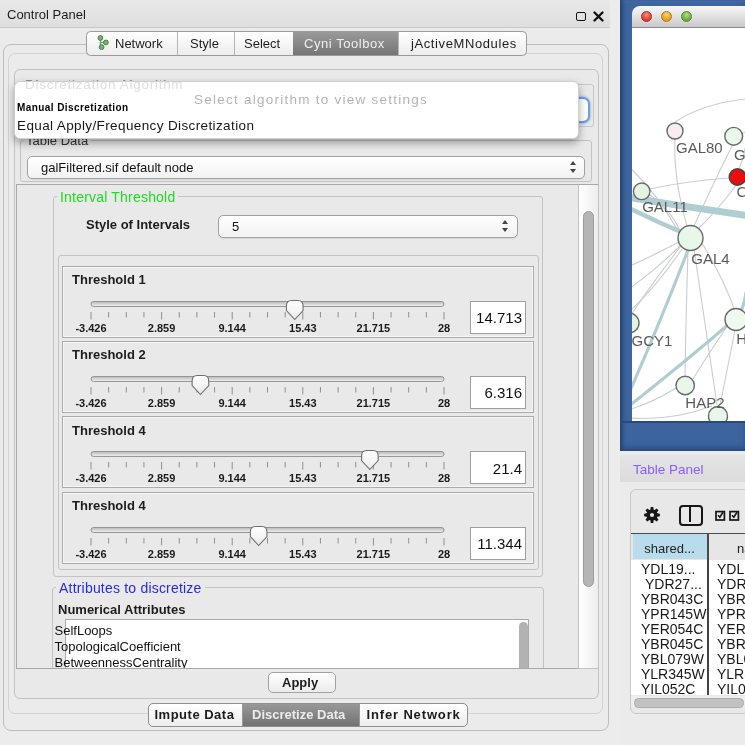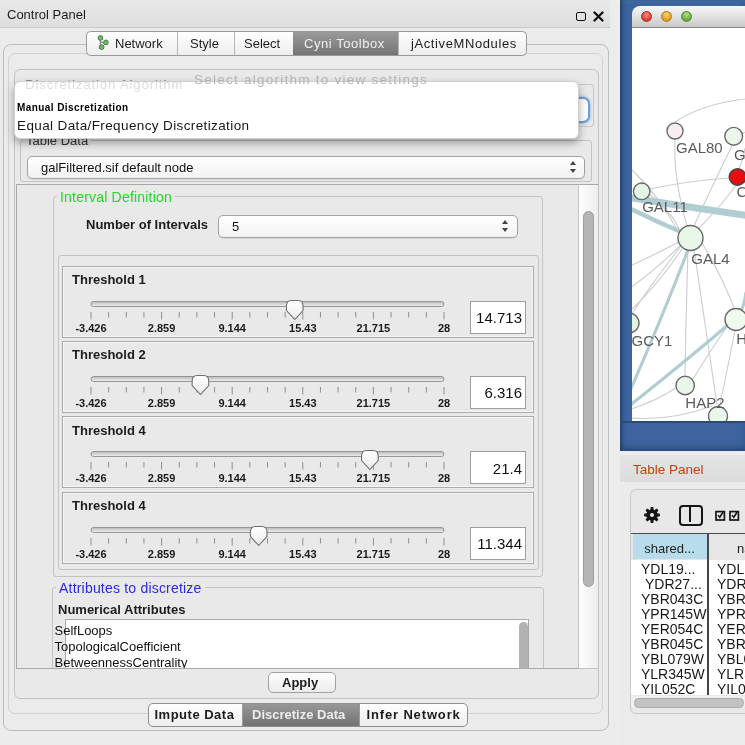--- a/index.html
+++ b/index.html
@@ -48,34 +48,34 @@
 <div class="ab t13" style="left:411px;top:36px;letter-spacing:0.6px;">jActiveMNodules</div>
 <div class="group" style="left:20px;top:84px;width:572px;height:41px;border-color:#c6c6c6;"></div>
 <div class="ab" style="left:500px;top:96.5px;width:86px;height:22.5px;background:#fff;border:2.5px solid #6f9fd8;border-radius:7px;box-shadow:0 0 3px rgba(90,140,210,0.8);"></div>
 <div class="ab" style="left:25px;top:77px;width:180px;height:3.5px;overflow:hidden;">
     <div style="position:absolute;left:0;top:0;font-size:13.5px;letter-spacing:0.72px;color:#3a3a3a;white-space:nowrap;">Discretization Algorithm</div>
   </div>
 <div class="ab" style="left:14px;top:80.5px;width:563px;height:56px;background:#ffffff;border:1px solid #cfcfcf;border-radius:6px;box-shadow:0 4px 8px rgba(0,0,0,0.35);z-index:4;"></div>
 <div class="ab" style="left:25px;top:77px;font-size:13.5px;letter-spacing:0.72px;color:#dedede;white-space:nowrap;z-index:5;">
     <div style="margin-top:0;clip-path:inset(3.5px 0 0 0);">Discretization Algorithm</div>
   </div>
-<div class="ab" style="left:194px;top:72px;font-size:13.5px;letter-spacing:1.25px;color:#b4b4b4;white-space:nowrap;z-index:4;">Select algorithm to view settings</div>
+<div class="ab" style="left:194px;top:92px;font-size:13.5px;letter-spacing:1.25px;color:#b4b4b4;white-space:nowrap;z-index:4;">Select algorithm to view settings</div>
 <div class="ab b" style="left:17px;top:101.5px;font-size:10px;letter-spacing:0.42px;color:#000;white-space:nowrap;z-index:4;">Manual Discretization</div>
-<div class="ab" style="left:17px;top:118px;font-size:13.5px;letter-spacing:0.38px;color:#161616;white-space:nowrap;z-index:4;">Equal Data/Frequency Discretization</div>
+<div class="ab" style="left:17px;top:118px;font-size:13.5px;letter-spacing:0.38px;color:#161616;white-space:nowrap;z-index:4;">Equal Apply/Frequency Discretization</div>
 <div class="group" style="left:20px;top:140px;width:570px;height:39.5px;"></div>
 <div class="gtitle" style="left:23px;top:133.5px;color:#333;font-size:13px;letter-spacing:0;line-height:13px;">Table Data</div>
 <div class="combo" style="left:27px;top:155.5px;width:556px;height:21.5px;text-align:center;">
     <span class="ct">galFiltered.sif default node</span>
     <span class="arr up" style="left:542px;top:4px;"></span>
     <span class="arr dn" style="left:542px;top:12px;"></span>
   </div>
 <div class="ab" style="left:15.5px;top:183.5px;width:562px;height:483px;border:1px solid #a8a8a8;overflow:hidden;background:#e9e9e9;">
 <div class="group" style="left:36.5px;top:11.5px;width:488px;height:379px;"></div>
-<div class="gtitle" style="left:40.5px;top:5.0px;color:#1edc1e;">Interval Definition</div>
-<div class="ab t13 b" style="left:69.5px;top:32.5px;">Number of Intervals</div>
+<div class="gtitle" style="left:40.5px;top:5.0px;color:#1edc1e;">Interval Threshold</div>
+<div class="ab t13 b" style="left:69.5px;top:32.5px;">Style of Intervals</div>
 <div class="combo" style="left:201.5px;top:30.0px;width:298px;height:21px;">
       <span class="ct">5</span>
       <span class="arr up" style="left:283px;top:4px;"></span>
       <span class="arr dn" style="left:283px;top:12px;"></span>
     </div>
 <div class="group" style="left:41.5px;top:70.5px;width:479px;height:313px;"></div>
 <div class="ab" style="left:45.5px;top:81.0px;width:469.5px;height:70px;border:1px solid #ababab;box-shadow:inset 0 0 0 1px #f6f6f6;"></div>
 <div class="ab t13 b" style="left:55.5px;top:87.5px;">Threshold 1</div>
 <svg class="ab" style="left:45.5px;top:114.0px;" width="460" height="37" viewBox="0 0 460 37">
 <defs>
@@ -337,21 +337,21 @@
 <text x="10.2" y="184">GAL11</text>
 <text x="59.3" y="236">GAL4</text>
 <text x="-0.5" y="318">GCY1</text>
 <text x="104.3" y="316">HIS</text>
 <text x="53.3" y="380">HAP2</text>
 </g>
 </svg>
 </div>
 <div class="ab" style="left:620px;top:451px;width:125px;height:294px;background:#ebebeb;"></div>
 <div class="ab" style="left:620px;top:455px;width:125px;height:27px;background:linear-gradient(#e4e4e4,#dcdcdc);"></div>
-<div class="ab" style="left:633px;top:461.5px;font-size:13.5px;color:#c2410c;white-space:nowrap;">Table Panel</div>
+<div class="ab" style="left:633px;top:461.5px;font-size:13.5px;color:#8b5cf6;white-space:nowrap;">Table Panel</div>
 <div class="ab" style="left:630px;top:489px;width:130px;height:223px;background:#e8e8e8;border:1px solid #c9c9c9;border-radius:6px;"></div>
 <svg class="ab" style="left:644px;top:507px;" width="16" height="16" viewBox="0 0 16 16">
     <polygon points="15.90,6.73 15.90,9.27 13.35,9.65 12.95,10.61 14.49,12.68 12.68,14.49 10.61,12.95 9.65,13.35 9.27,15.90 6.73,15.90 6.35,13.35 5.39,12.95 3.32,14.49 1.51,12.68 3.05,10.61 2.65,9.65 0.10,9.27 0.10,6.73 2.65,6.35 3.05,5.39 1.51,3.32 3.32,1.51 5.39,3.05 6.35,2.65 6.73,0.10 9.27,0.10 9.65,2.65 10.61,3.05 12.68,1.51 14.49,3.32 12.95,5.39 13.35,6.35" fill="#161616"></polygon>
     <circle cx="8" cy="8" r="2.1" fill="#e8e8e8"></circle>
   </svg>
 <div class="ab" style="left:679px;top:505px;width:20px;height:16.5px;border:2.6px solid #161616;border-radius:4px;"></div>
 <div class="ab" style="left:688.7px;top:505px;width:2.4px;height:16.5px;background:#161616;"></div>
 <svg class="ab" style="left:715.2px;top:509.5px;" width="11" height="11" viewBox="0 0 11 11">
 <rect x="1" y="1.6" width="8.4" height="8.4" fill="none" stroke="#161616" stroke-width="1.7"></rect>
 <path d="M3 5.3 L4.8 7.2 L8 2.2" fill="none" stroke="#161616" stroke-width="1.6"></path>

